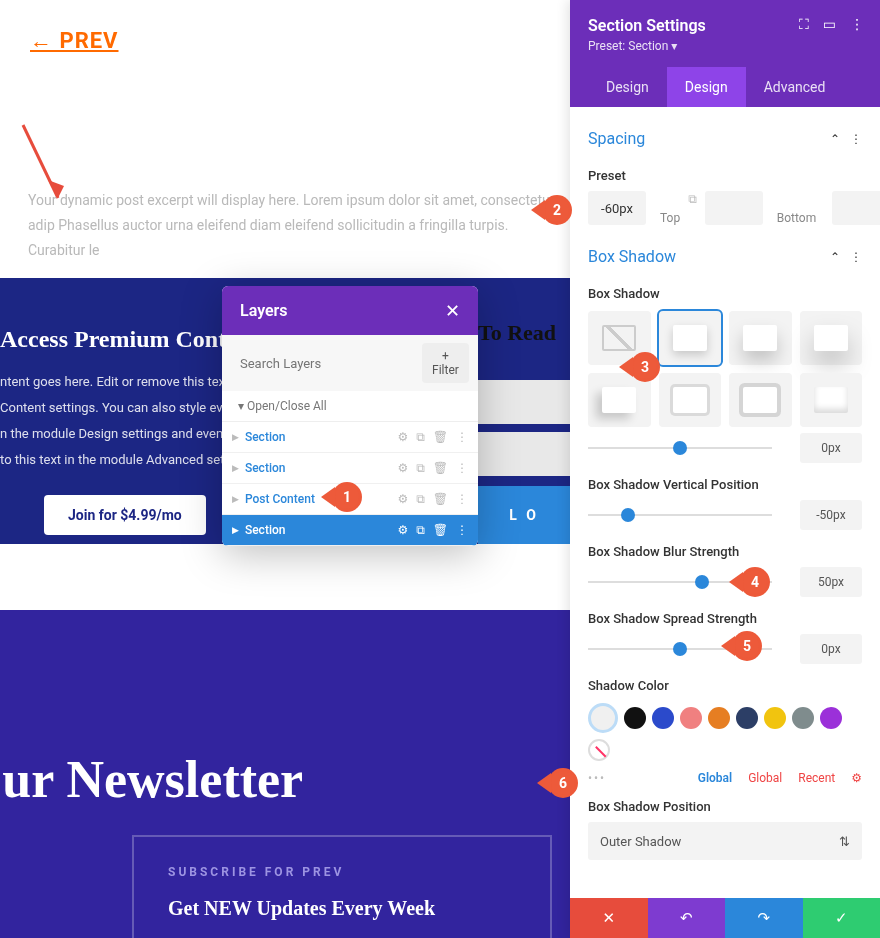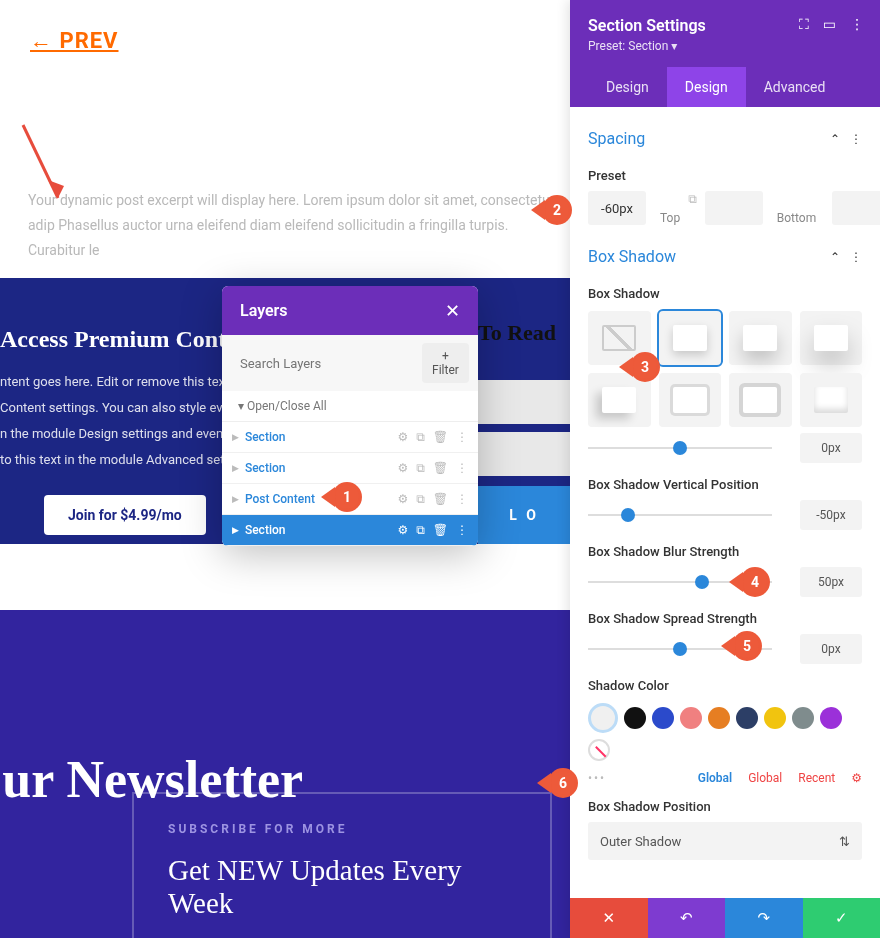--- a/index.html
+++ b/index.html
@@ -13,21 +13,21 @@
 .premium-panel p{font-size:13px;opacity:.85;line-height:1.7;margin-bottom:4px}
 .join-btn{display:inline-block;background:#fff;color:#1c2684;padding:12px 24px;font-weight:700;font-size:14px;border-radius:4px;margin-top:20px;margin-left:44px}
 .login-strip{position:absolute;top:486px;left:478px;width:92px;height:58px;background:#2b87da;color:#fff;display:flex;align-items:center;justify-content:center;font-size:14px;font-weight:700;letter-spacing:3px}
 .input-stripe{position:absolute;background:#e8e8e8;height:44px}
 .stripe1{top:380px;left:478px;width:92px}
 .stripe2{top:432px;left:478px;width:92px}
 .newsletter{position:absolute;top:610px;left:0;width:570px;height:330px;background:#32249e;color:#fff;padding-top:140px;overflow:hidden}
 .newsletter h1{font-family:Georgia,serif;font-size:52px;font-weight:700;margin-left:-80px}
 .sub-box{position:absolute;bottom:-10px;left:132px;width:420px;border:2px solid rgba(255,255,255,.25);padding:28px 34px}
 .sub-box .eyebrow{color:#9d94e2;font-size:12px;letter-spacing:3px;font-weight:700;margin-bottom:18px}
-.sub-box h3{font-family:Georgia,serif;font-size:29px;font-weight:400}
+.sub-box h3{font-family:Georgia,serif;font-size:20px;font-weight:700}
 .layers{position:absolute;top:286px;left:222px;width:256px;background:#fff;border-radius:6px;box-shadow:0 8px 40px rgba(0,0,0,.25);overflow:hidden;z-index:5}
 .layers-head{background:#6c2eb9;color:#fff;padding:14px 18px;display:flex;justify-content:space-between;align-items:center}
 .layers-head h3{font-size:16px;font-weight:600}
 .close-x{font-size:18px;cursor:pointer}
 .layers-search{display:flex;align-items:center;padding:8px 10px;gap:8px;background:#f7f7f7}
 .layers-search input{flex:1;border:none;background:transparent;padding:8px;font-size:13px;color:#777}
 .filter-btn{background:#eee;border:none;padding:6px 10px;font-size:12px;border-radius:4px;color:#555}
 .open-all{padding:8px 16px;font-size:12px;color:#777;border-bottom:1px solid #eee}
 .layer-row{display:flex;align-items:center;padding:8px 10px;border-bottom:1px solid #f0f0f0;font-size:12px}
 .layer-row .tri{color:#bbb;margin-right:6px;font-size:9px}
@@ -117,21 +117,21 @@
 
 <div style="position:absolute;top:320px;left:478px;font-family:Georgia,serif;font-size:22px;font-weight:700;color:#111">To Read</div>
 <div class="input-stripe stripe1"></div>
 <div class="input-stripe stripe2"></div>
 <div class="login-strip">L O</div>
 
 <div class="newsletter">
   <h1>n Our Newsletter</h1>
 
   <div class="sub-box">
-    <div class="eyebrow">SUBSCRIBE FOR MORE</div>
+    <div class="eyebrow">SUBSCRIBE FOR PREV</div>
     <h3>Get NEW Updates Every Week</h3>
   </div>
 </div>
 
 <div class="layers">
   <div class="layers-head">
     <h3>Layers</h3>
     <span class="close-x">✕</span>
   </div>
   <div class="layers-search">

